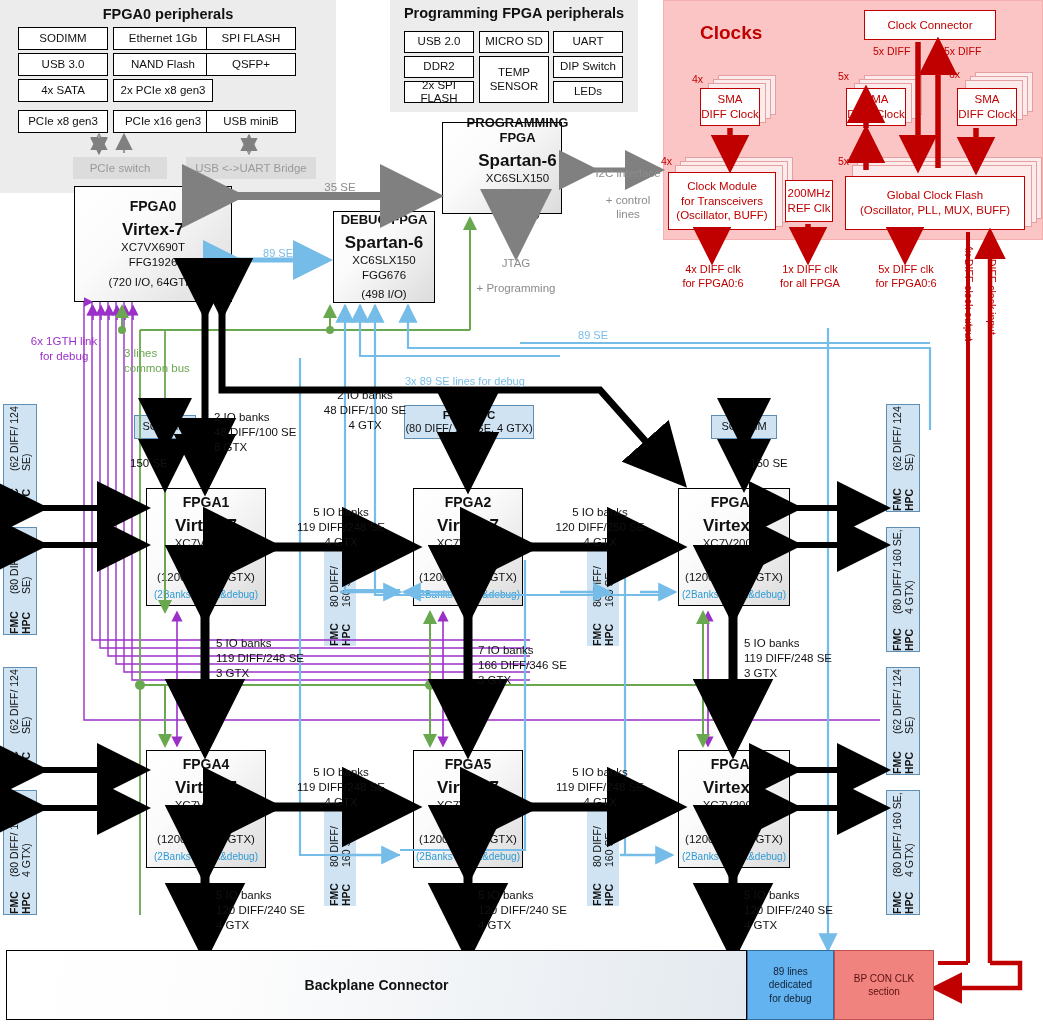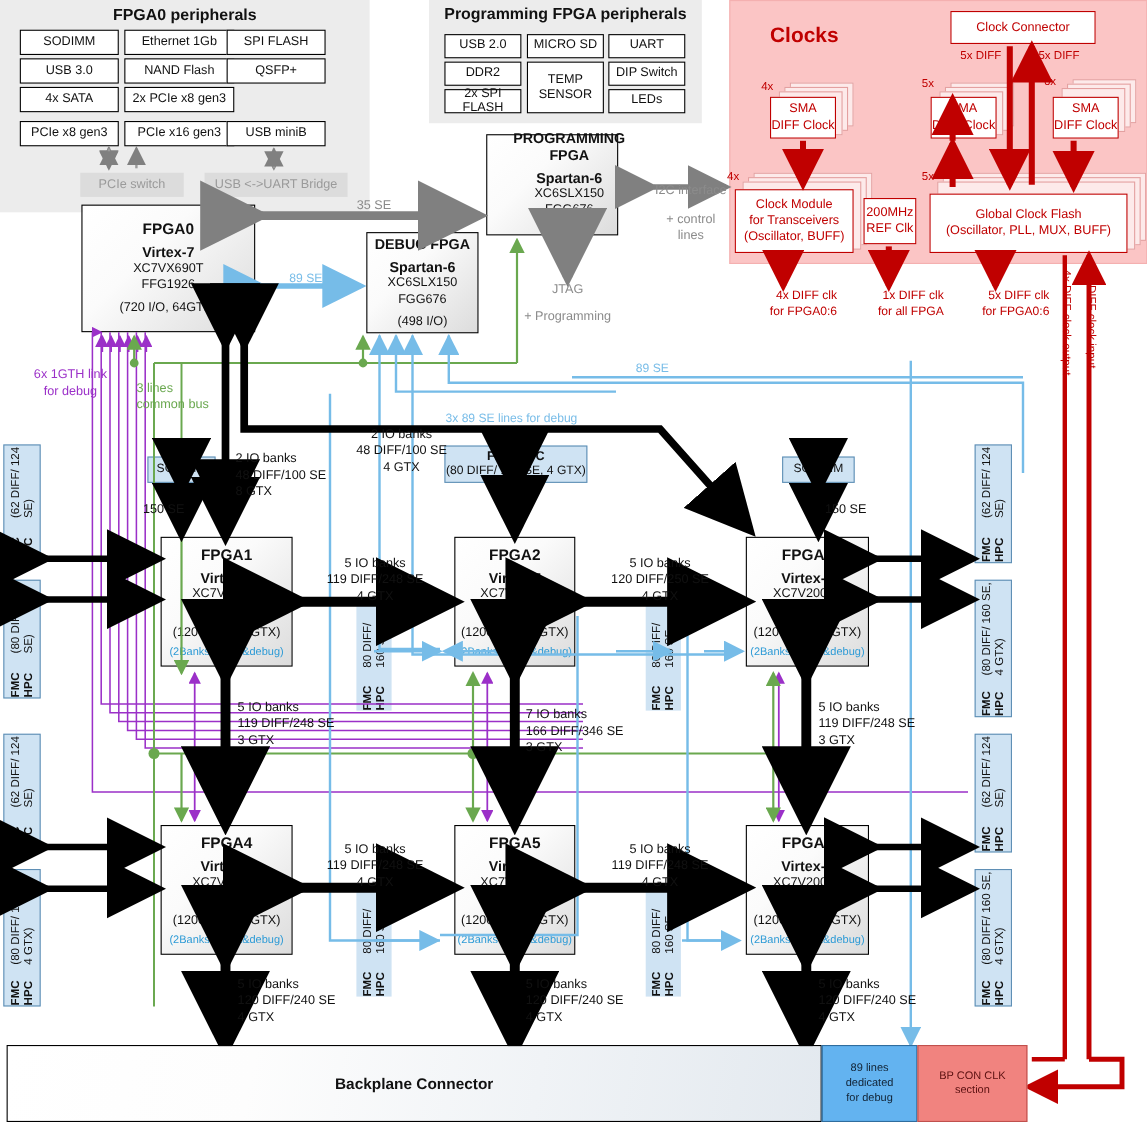--- a/index.html
+++ b/index.html
@@ -17,21 +17,21 @@
           justify-content:center;text-align:center;font-size:11.5px;color:#111;line-height:1.15;}
   .ghostbox{background:#dcdcdc;color:#9a9a9a;display:flex;align-items:center;justify-content:center;
             font-size:11.5px;text-align:center;}
   .paneltitle{font-weight:bold;font-size:14.5px;color:#111;text-align:center;}
 
   
   .fpga{background:linear-gradient(135deg,#ffffff 0%,#fbfbfb 38%,#dcdcdc 100%);
         border:1.3px solid #000;display:flex;flex-direction:column;align-items:center;
         justify-content:center;text-align:center;color:#111;}
   .fpga .nm{font-weight:bold;font-size:14px;margin-bottom:6px;}
-  .fpga .bd{font-weight:bold;font-size:13px;}
+  .fpga .bd{font-weight:bold;font-size:17px;}
   .fpga .ln{font-size:11.5px;line-height:1.32;}
   .fpga .blue{font-size:10px;color:#2e9bd6;margin-top:4px;}
   .fpga.small .nm{font-size:13px;}
 
   
   .lblue{background:#cfe3f3;border:1px solid #5f8fb5;display:flex;align-items:center;
          justify-content:center;text-align:center;font-size:11px;color:#111;line-height:1.25;}
   .lblue b{font-size:11.5px;}
   .fmcside{background:#cfe3f3;border:1px solid #5f8fb5;}
   .fmcside .inner{writing-mode:vertical-rl;transform:rotate(180deg);width:100%;height:100%;
@@ -41,21 +41,21 @@
   .fmcmid .inner{writing-mode:vertical-rl;transform:rotate(180deg);width:100%;height:100%;
         display:flex;align-items:center;justify-content:center;gap:3px;font-size:10.5px;color:#111;}
   .fmcmid .inner b{font-size:10.5px;}
 
   
   .clkbox{background:#fff;border:1.4px solid #c00000;color:#c00000;display:flex;
           flex-direction:column;align-items:center;justify-content:center;text-align:center;
           font-size:11.5px;line-height:1.3;}
   .stackghost{background:#fdeaea;border:1.2px solid #e4a0a0;}
   .clktitle{color:#c00000;font-weight:bold;font-size:19px;}
-  .redlbl{color:#c00000;font-size:11px;text-align:right;line-height:1.3;}
+  .redlbl{color:#c00000;font-size:11px;text-align:center;line-height:1.3;}
   .redsm{color:#c00000;font-size:10.5px;}
   .redvert{color:#c00000;font-size:10.5px;writing-mode:vertical-rl;}
 
   
   .lab{font-size:11.5px;color:#111;text-align:center;line-height:1.33;}
   .lab.l{text-align:left;}
   .graylab{font-size:11.5px;color:#8b8b8b;text-align:center;line-height:1.35;}
   .bluelab{font-size:11px;color:#79bde8;text-align:center;}
   .greenlab{font-size:11.5px;color:#6aa84f;line-height:1.3;}
   .purplab{font-size:11.5px;color:#9b30c8;line-height:1.3;font-weight:normal;}

